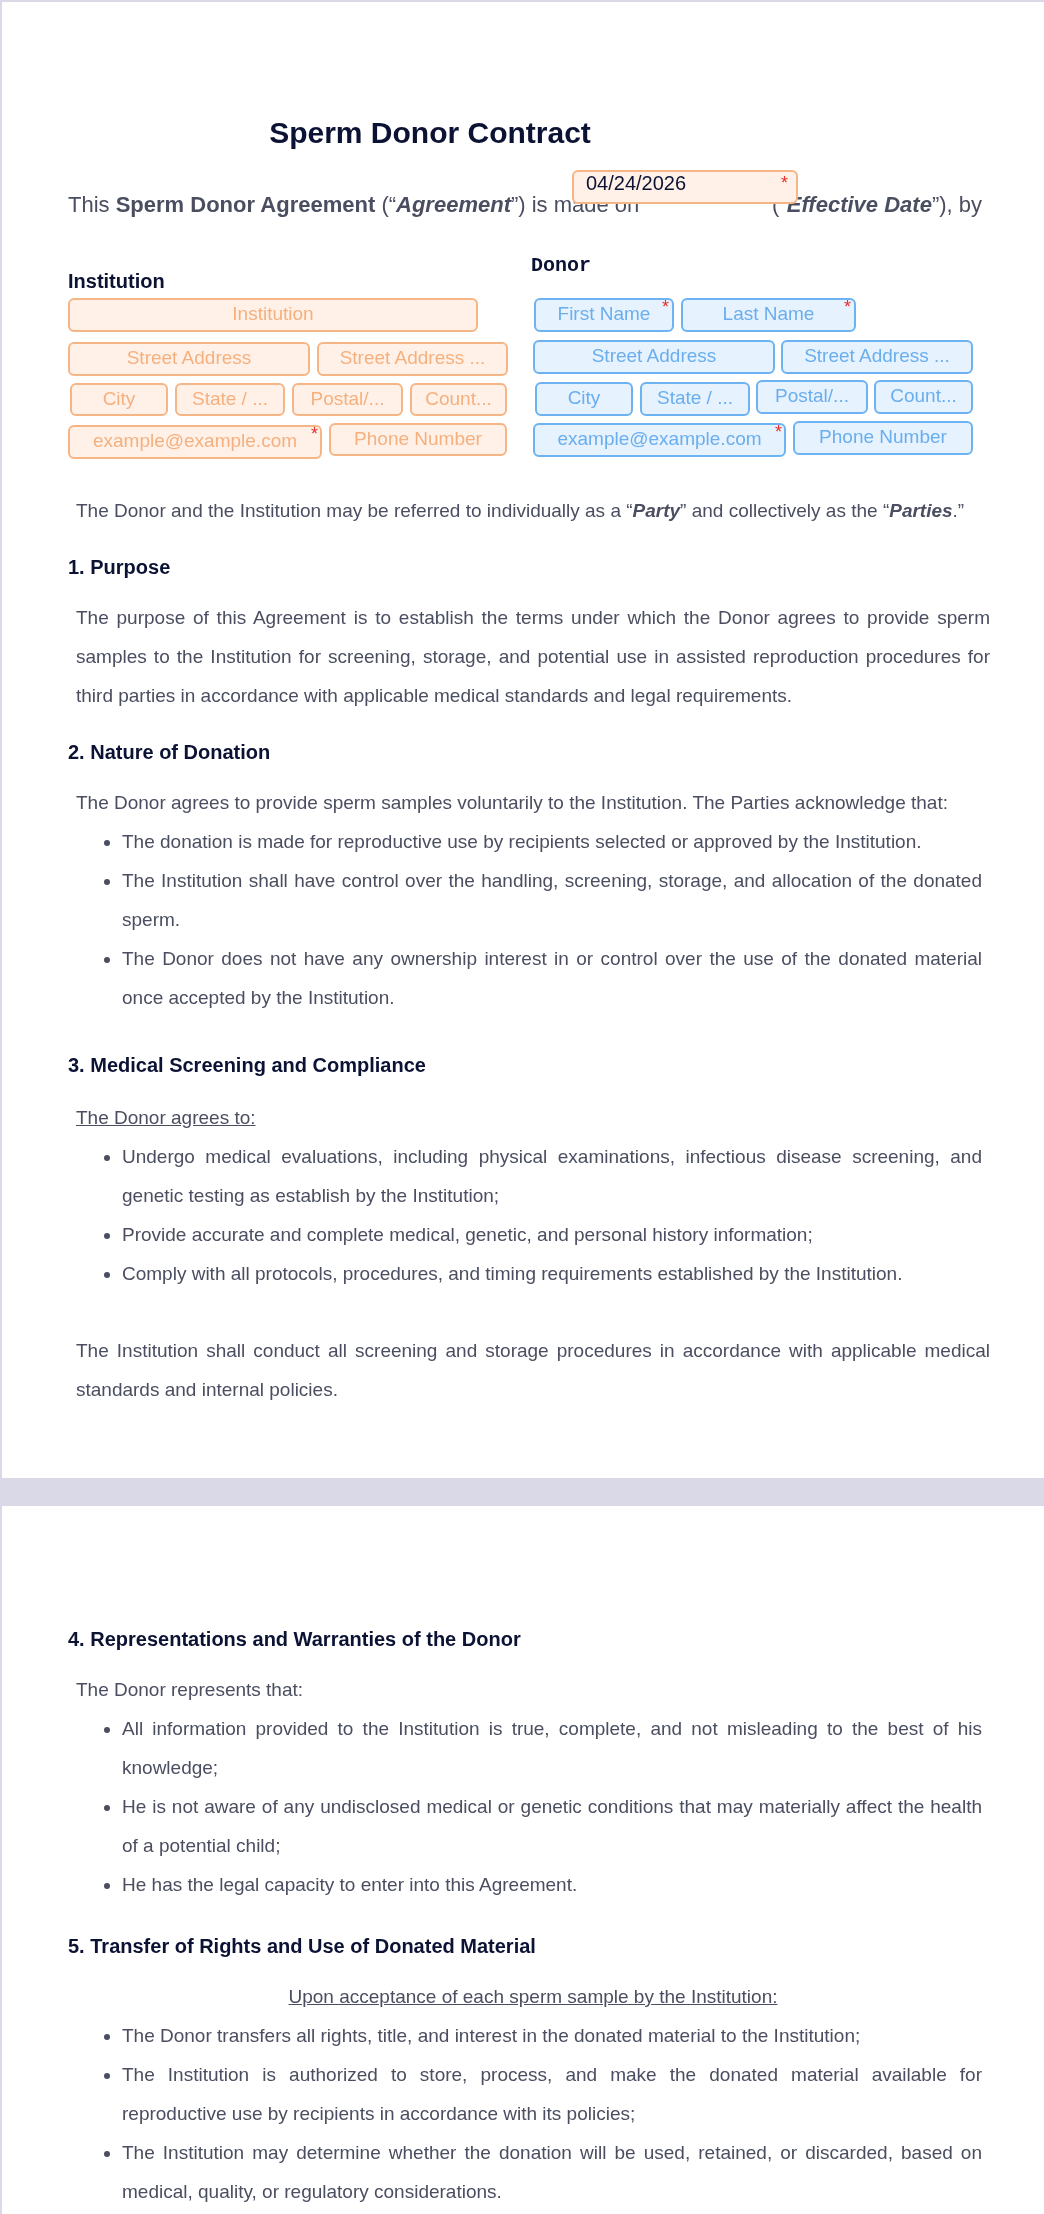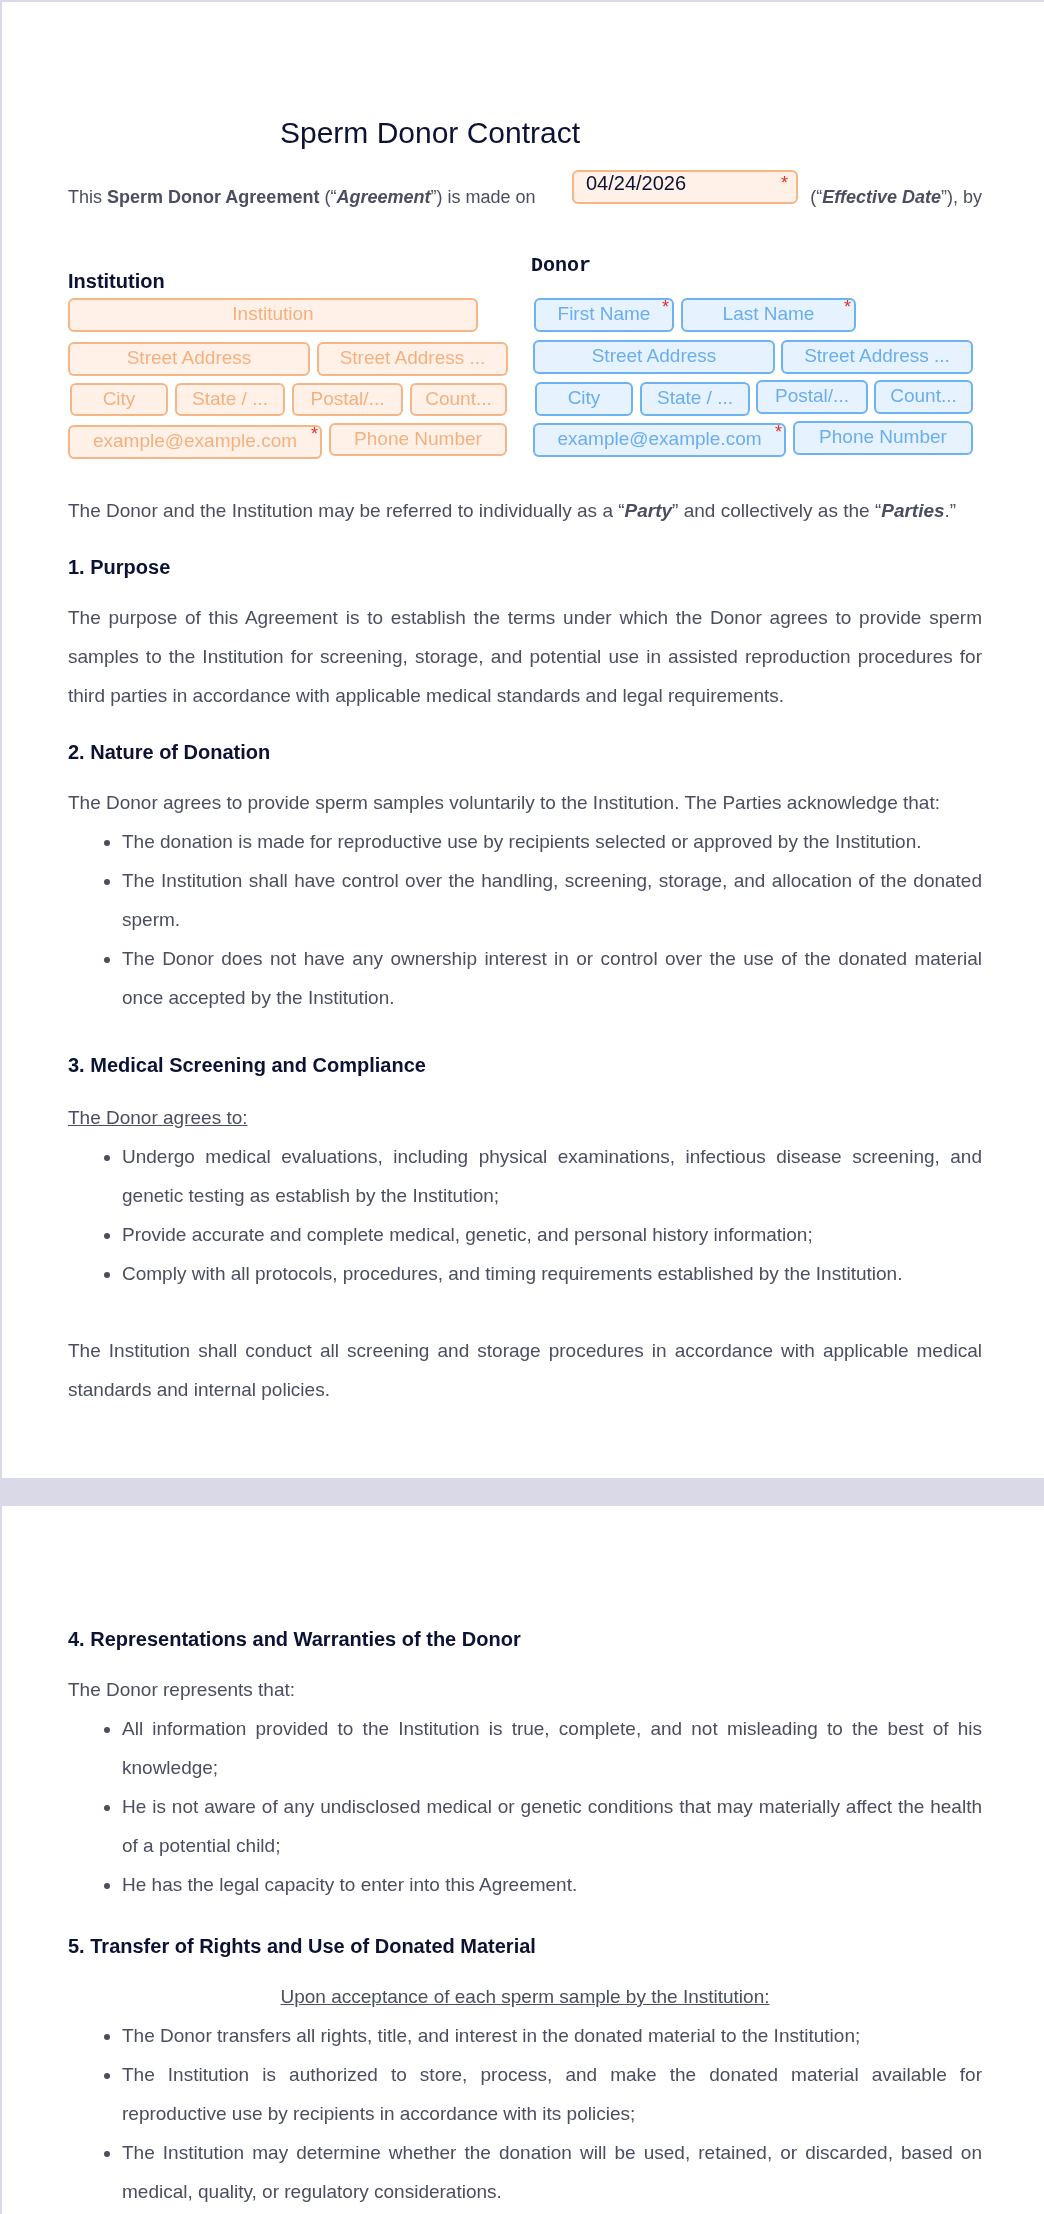--- a/index.html
+++ b/index.html
@@ -15,25 +15,25 @@
   }
   .page1 { top:0; height:1478px; width:1044px; border-top:2px solid #d9d9e8; }
   .page-gap {
     position:absolute; left:0; top:1478px; width:1044px; height:28px;
     background:#d9d9e8;
   }
   .page2 { top:1506px; height:708px; width:1044px; }
 
   .title {
     position:absolute; left:0; width:860px; top:116px;
-    text-align:center; font-size:30px; font-weight:normal; color:#0b1233;
+    text-align:center; font-size:30px; font-weight:bold; color:#0b1233;
   }
   .intro {
-    position:absolute; left:68px; width:914px; top:178px;
-    font-size:18px; color:#4a4e60; line-height:38px;
+    position:absolute; left:68px; width:914px; top:186px;
+    font-size:22px; color:#4a4e60; line-height:38px;
   }
   .intro b { color:#4a4e60; }
 
   .party-label {
     position:absolute; font-size:20px; font-weight:bold; color:#0b1233;
   }
 
   .field {
     position:absolute; box-sizing:border-box;
     border:2px solid; border-radius:6px;
@@ -47,21 +47,21 @@
   }
   .datefield {
     position:absolute; left:572px; top:170px; width:226px; height:34px;
     box-sizing:border-box; border:2px solid #f6b585; background:#fff1e8;
     border-radius:6px; font-size:20px; color:#0b1233; line-height:22px;
     padding-left:12px;
   }
   .datefield .req { position:absolute; right:8px; top:0px; color:#e8302a; font-size:18px; }
 
   .body-text {
-    position:absolute; left:68px; width:914px;
+    position:absolute; left:76px; width:914px;
     font-size:19px; color:#4a4e60; line-height:39px; text-align:justify;
   }
   .h2 {
     position:absolute; left:68px; font-size:20px; font-weight:bold; color:#0b1233;
   }
   ul.blist {
     position:absolute; left:68px; width:914px; margin:0; padding:0 0 0 54px;
     box-sizing:border-box; list-style:disc;
     font-size:19px; color:#4a4e60; line-height:39px; text-align:justify;
   }

